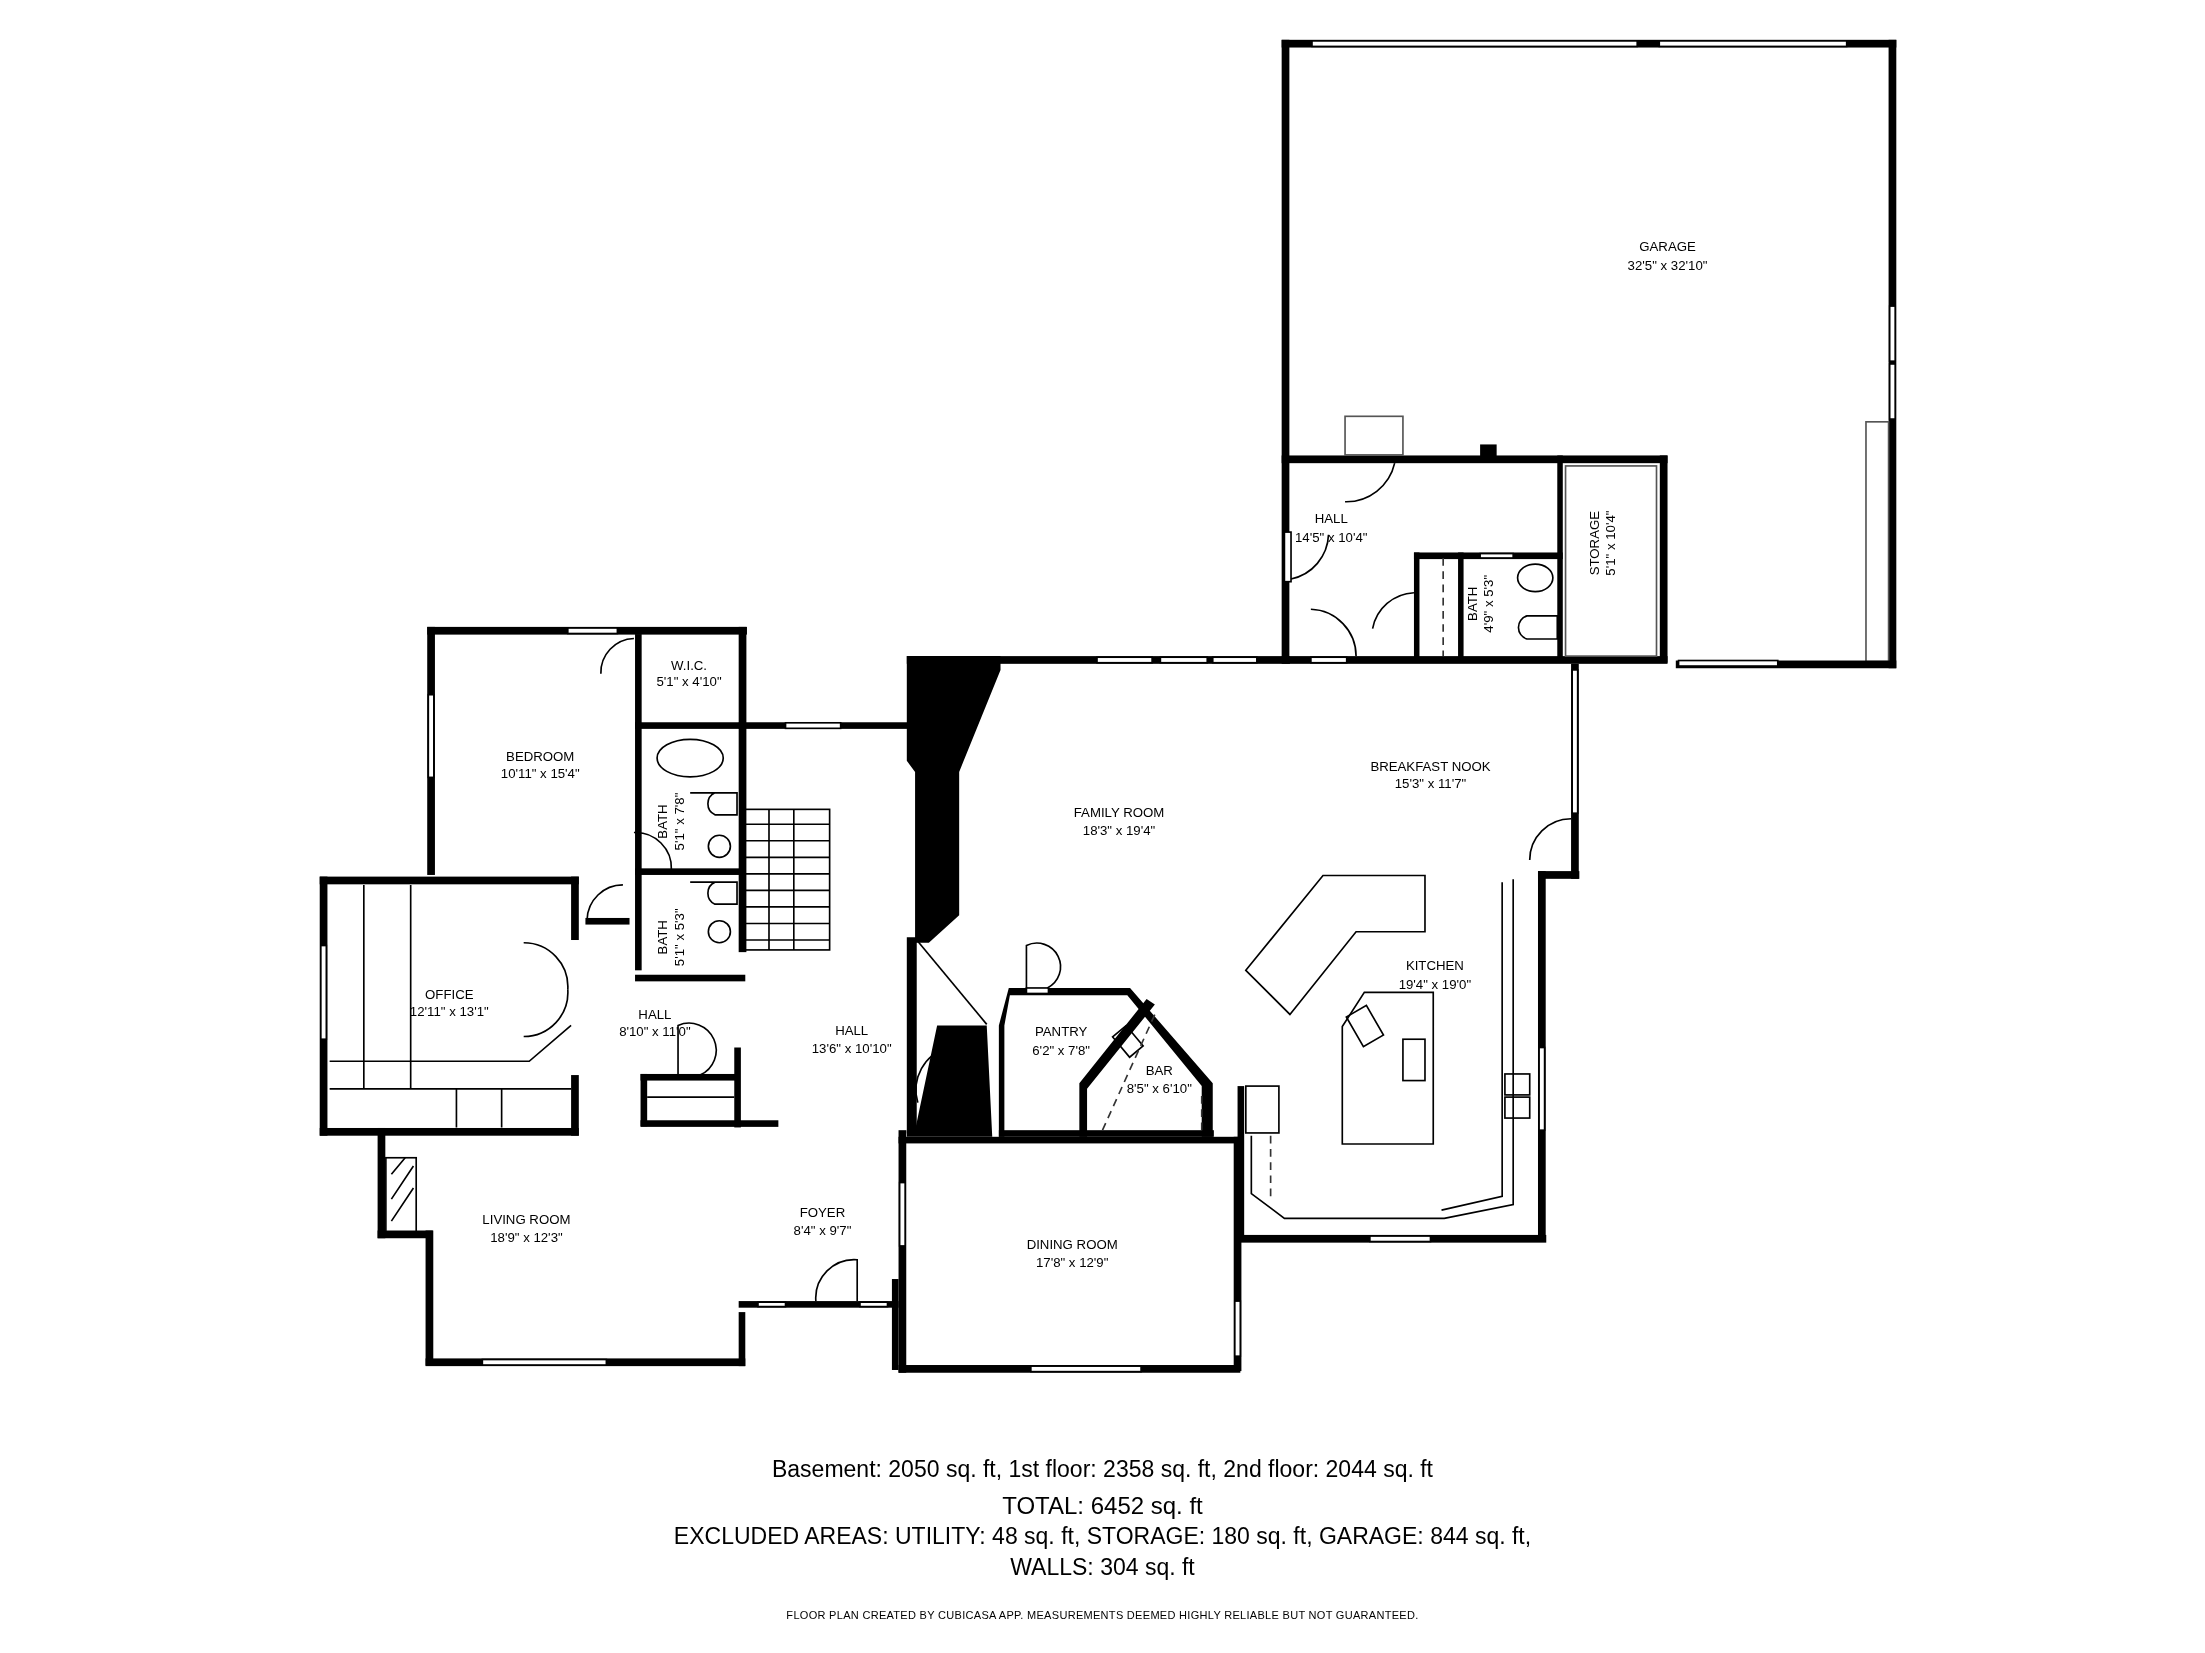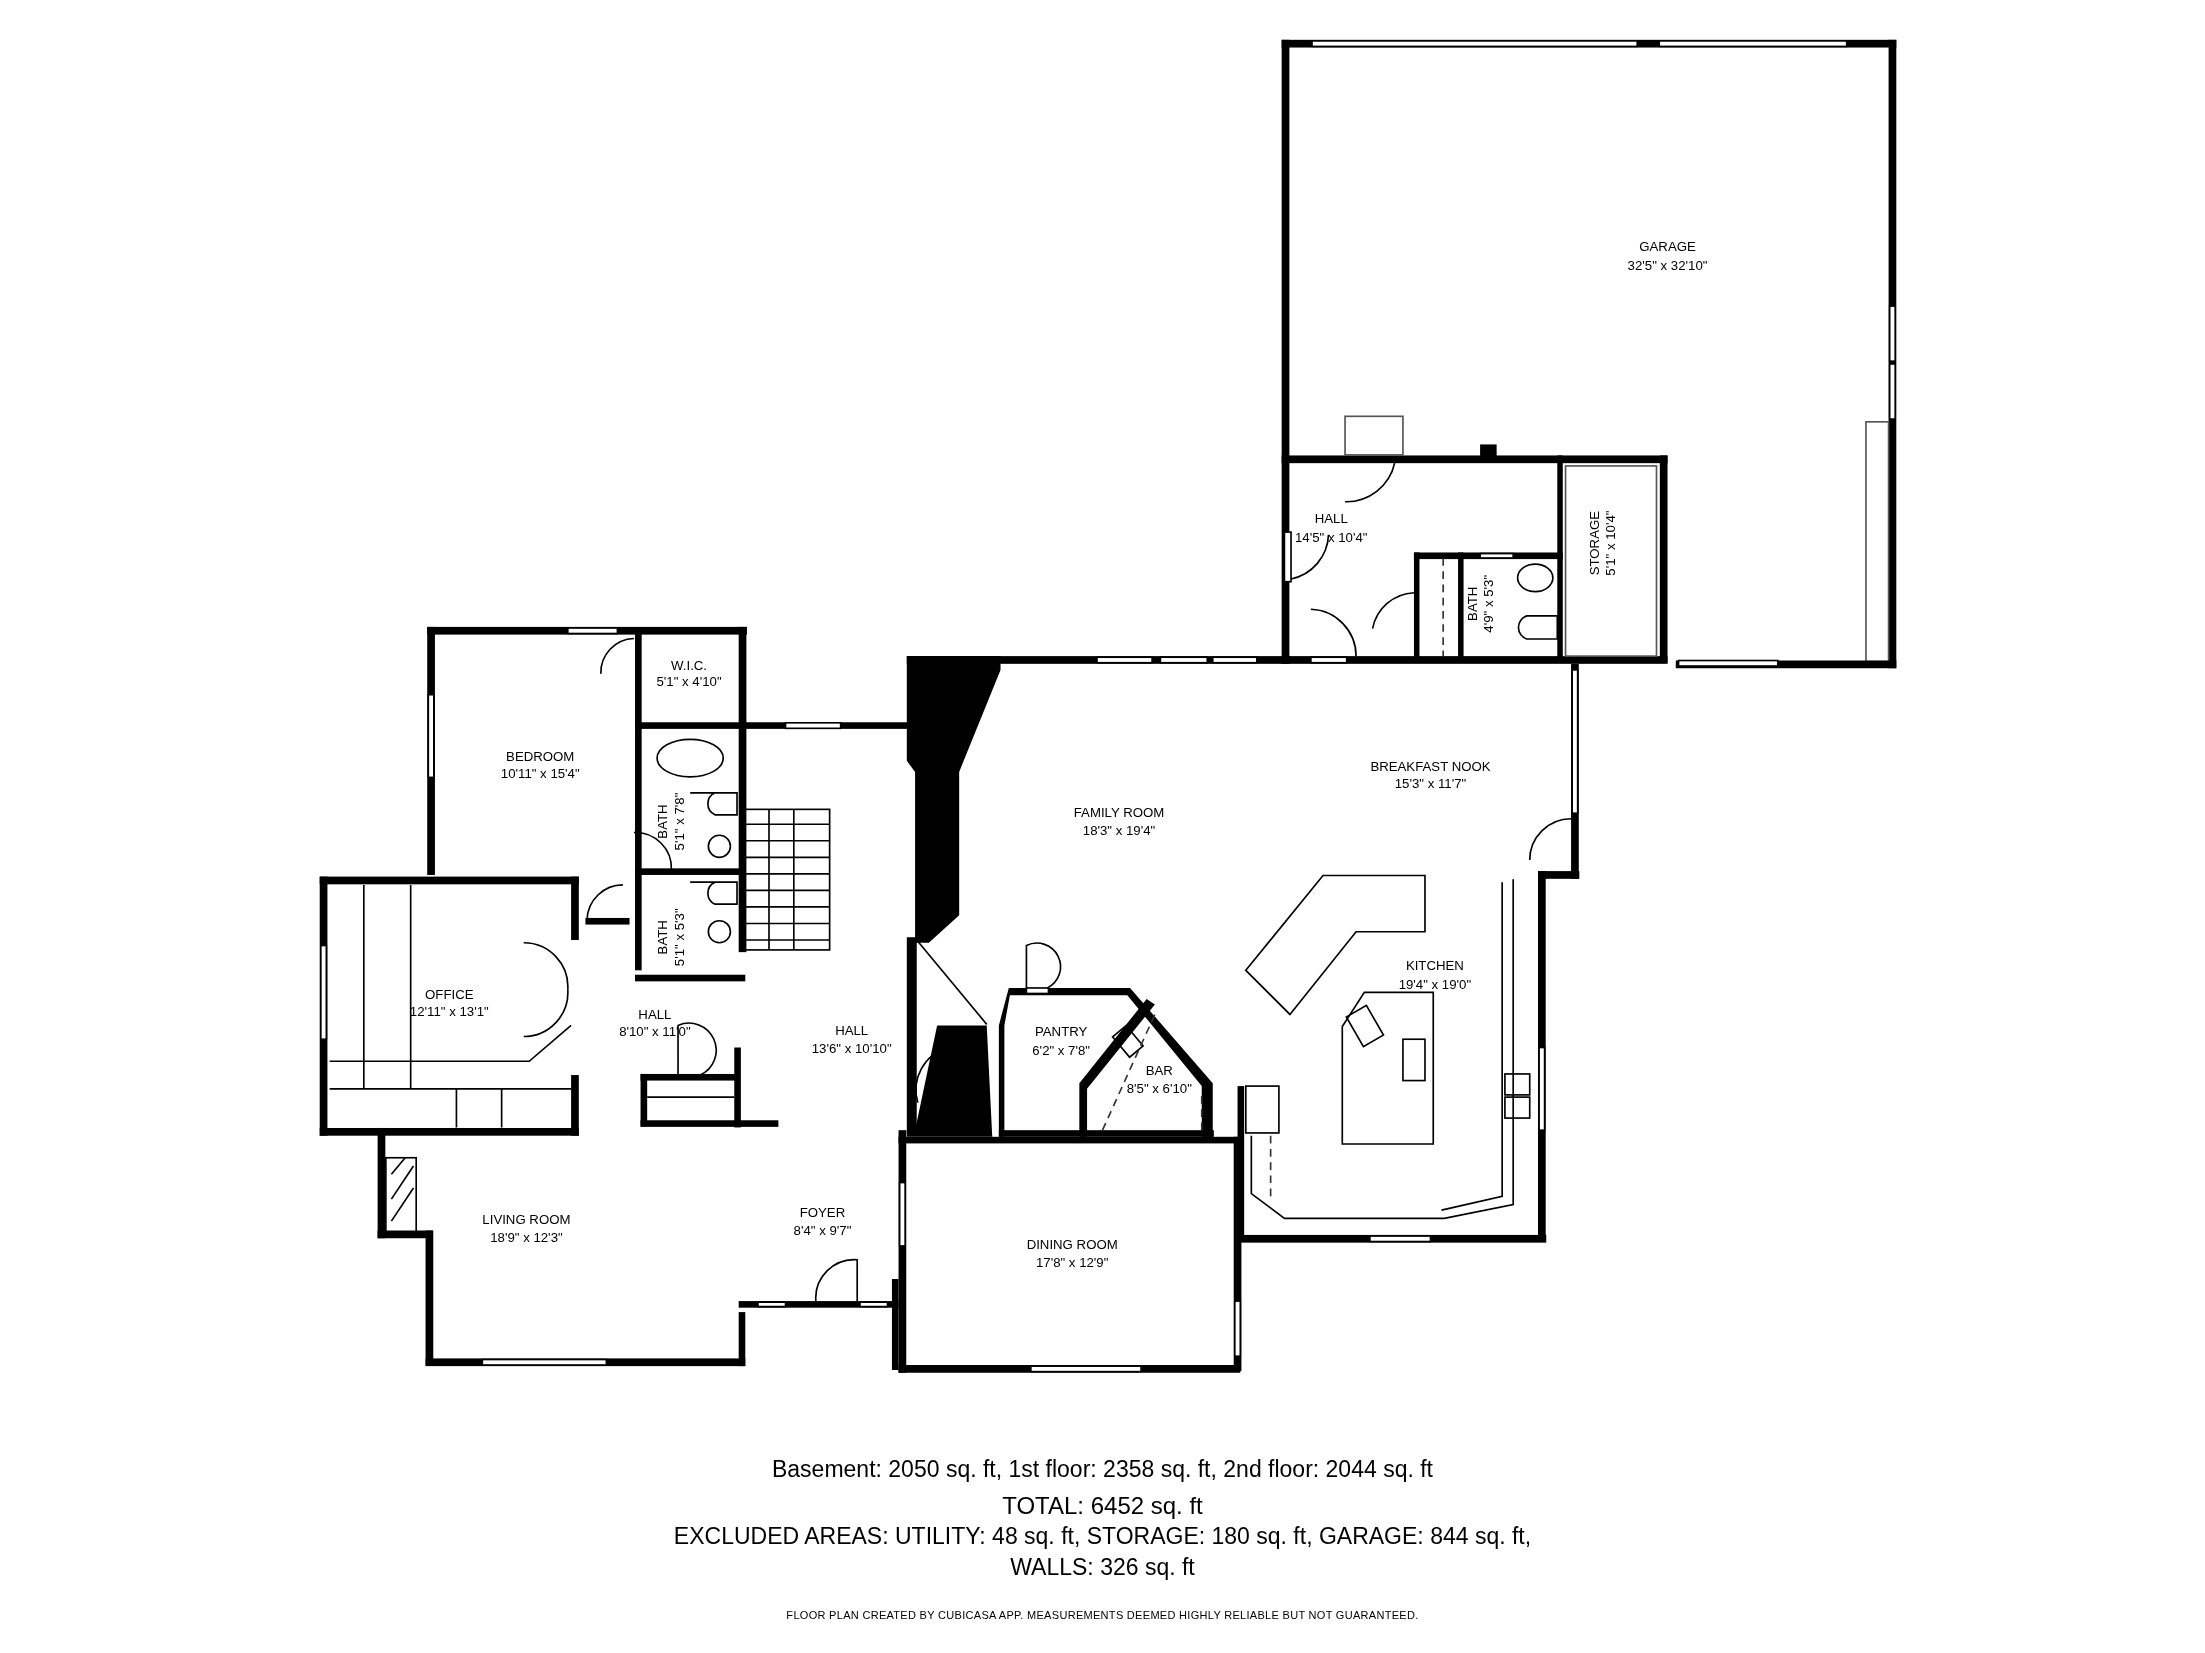--- a/index.html
+++ b/index.html
@@ -246,15 +246,15 @@
     <text class="room-label" x="1492" y="2241">8'4" x 9'7"</text>
 
     <text class="room-label" x="1945" y="2265">DINING ROOM</text>
     <text class="room-label" x="1945" y="2298">17'8" x 12'9"</text>
   </g>
 </svg>
 
 <div class="footer footer-total">TOTAL: 6452 sq. ft</div>
 <div class="footer footer-line fl1">Basement: 2050 sq. ft, 1st floor: 2358 sq. ft, 2nd floor: 2044 sq. ft</div>
 <div class="footer footer-line fl2">EXCLUDED AREAS: UTILITY: 48 sq. ft, STORAGE: 180 sq. ft, GARAGE: 844 sq. ft,</div>
-<div class="footer footer-line fl3">WALLS: 326 sq. ft</div>
+<div class="footer footer-line fl3">WALLS: 304 sq. ft</div>
 <div class="footer footer-note">FLOOR PLAN CREATED BY CUBICASA APP. MEASUREMENTS DEEMED HIGHLY RELIABLE BUT NOT GUARANTEED.</div>
 
 
 </body></html>

